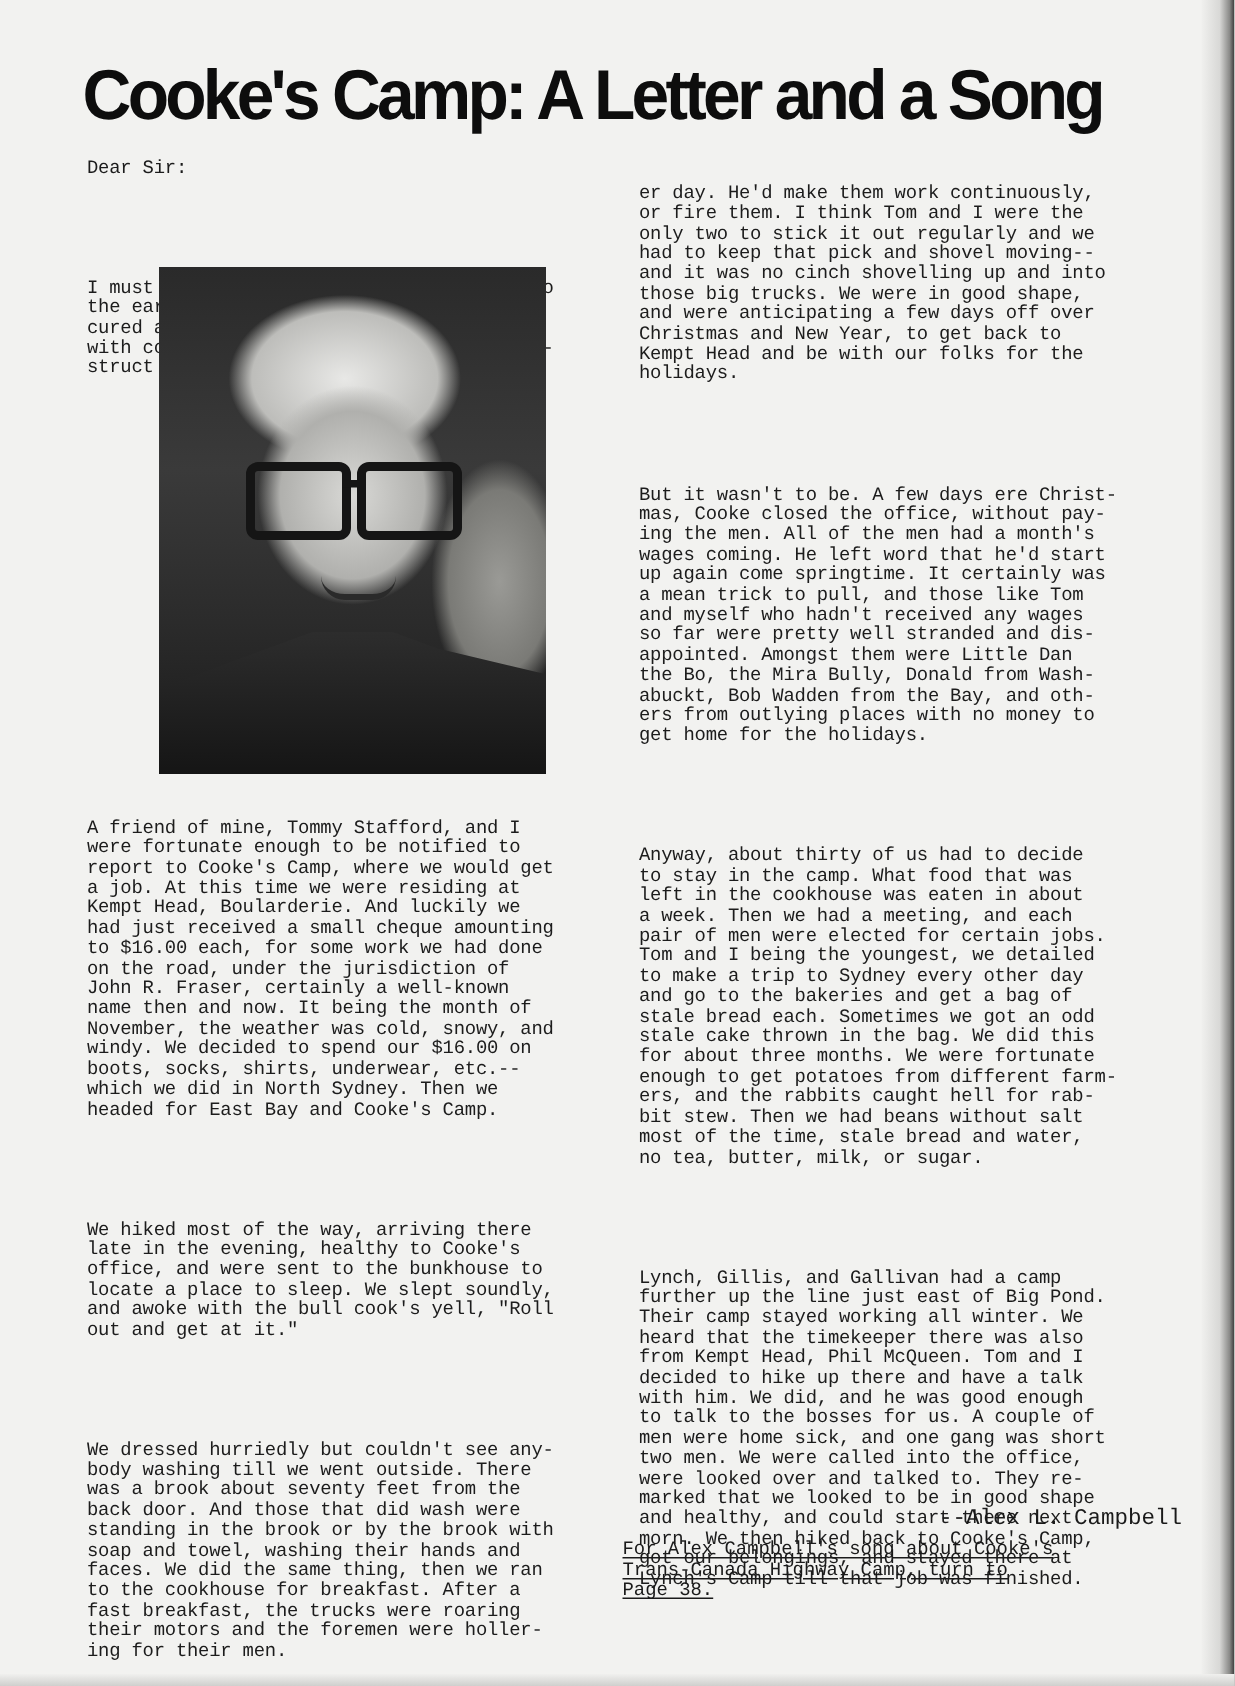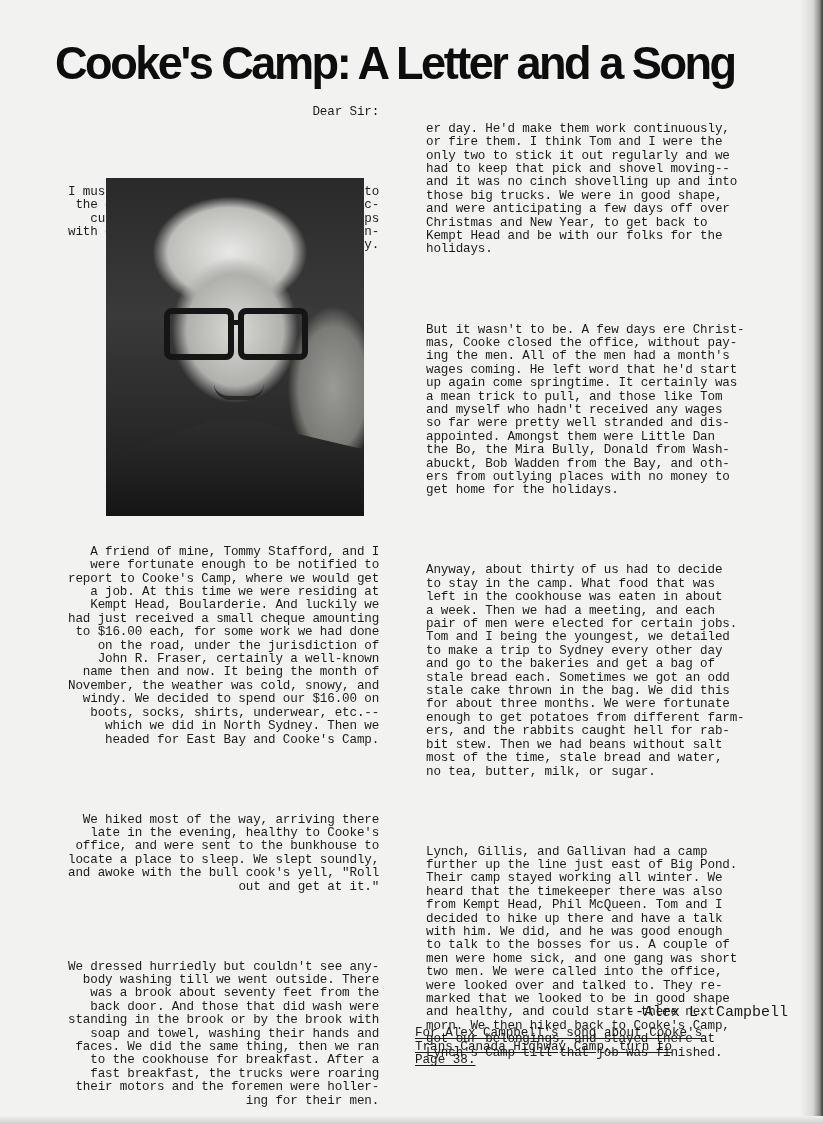--- a/index.html
+++ b/index.html
@@ -23,21 +23,21 @@
     font-family: "Liberation Sans", "DejaVu Sans", sans-serif;
     font-weight: 700; font-size: 47px; letter-spacing: -2.6px;
     line-height: 50px; white-space: nowrap; color: #0d0d0d;
     transform: scaleX(0.96); transform-origin: left top;
   }
   .col {
     position: absolute;
     font-size: 12.6px; line-height: 13.4px; letter-spacing: -0.15px;
     white-space: pre; color: #1c1c1c;
   }
-  .col-left { left: 68px; text-align: right; }
+  .col-left { left: 58px; }
   .col-right { left: 426px; }
   p { margin: 0; }
   .para-gap { height: 13px; }
   .photo {
     position: absolute; left: 106px; top: 178px; width: 258px; height: 338px;
     background:
       radial-gradient(ellipse 34% 30% at 50% 45%, #d9d9d6 0%, #b0b0ad 55%, transparent 72%),
       radial-gradient(ellipse 40% 22% at 48% 22%, #e8e8e6 0%, #bdbdba 60%, transparent 75%),
       radial-gradient(ellipse 22% 30% at 88% 62%, #9a9a96 0%, #7a7a76 60%, transparent 80%),
       linear-gradient(to bottom, #2a2a2a 0%, #3a3a3a 40%, #2b2b2b 70%, #1a1a1a 100%);

